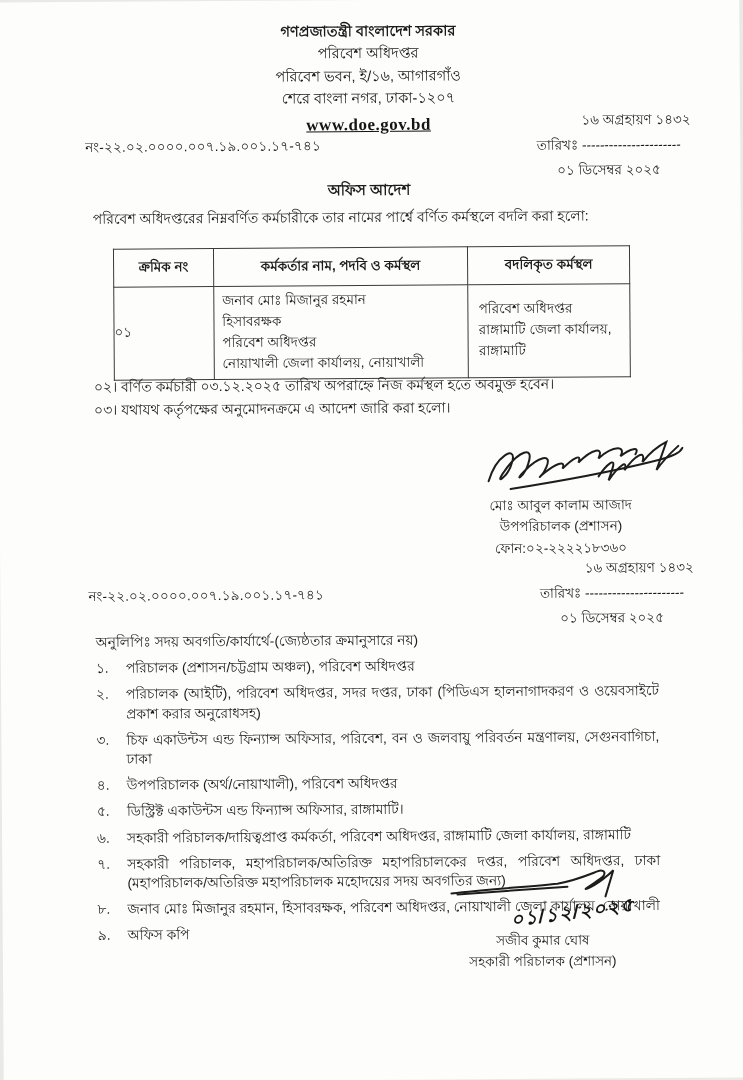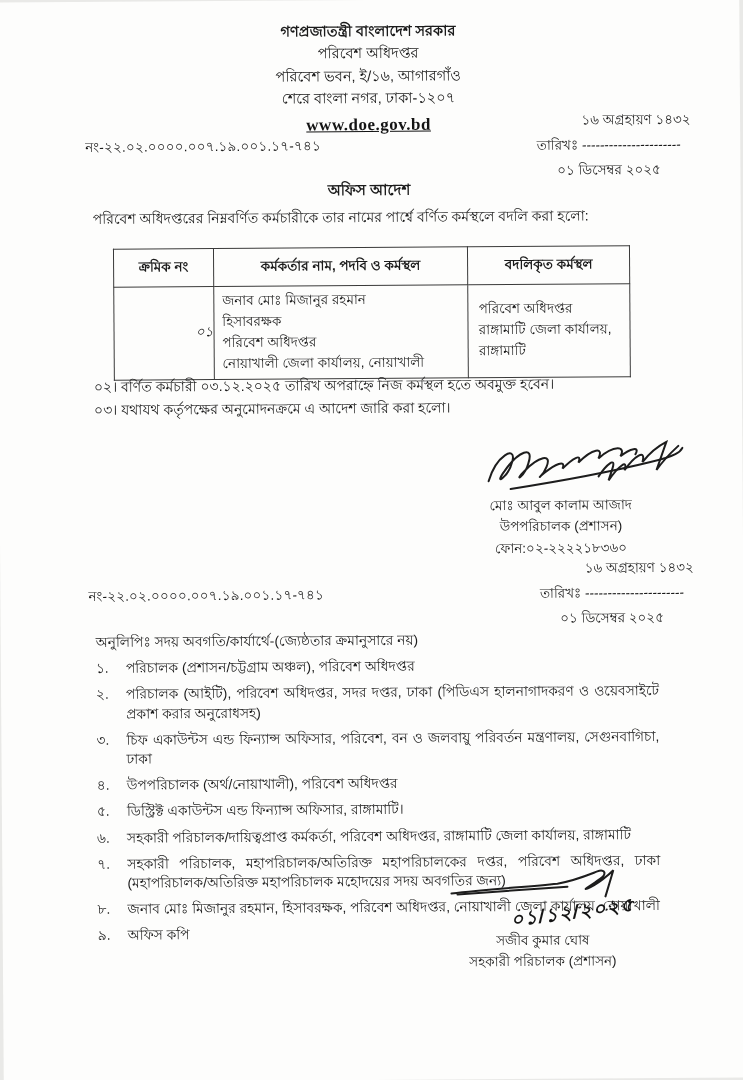--- a/index.html
+++ b/index.html
@@ -40,21 +40,21 @@
     text-align:center; font-weight:700; font-size:15px;
   }
   .intro { position:absolute; left:95px; top:206px; width:555px; font-size:14px; }
   
   table.transfer {
     position:absolute; left:115px; top:247px; width:517px;
     border-collapse:collapse; font-size:13.5px;
   }
   table.transfer th, table.transfer td { border:1.6px solid #3a3a3a; }
   table.transfer th { font-weight:700; padding:7px 4px; text-align:center; }
-  td.serial { width:100px; text-align:right; vertical-align:middle;font-style:italic; }
+  td.serial { width:100px; text-align:left; vertical-align:middle; }
   td.person { width:255px; padding:4px 8px; line-height:1.55; vertical-align:middle; }
   td.station { width:162px; padding:4px 10px; line-height:1.55; vertical-align:middle; }
   
   .paras { position:absolute; left:95px; top:374px; width:560px; font-size:14px; line-height:1.62; }
   
   .sig1 { position:absolute; right:62px; top:438px; width:240px; text-align:center; }
   .sig1 .scribble { margin-left:40px; }
   .sig1 .lines { font-size:13.5px; line-height:1.58; margin-top:-4px; }
   .sig2 { position:absolute; right:88px; top:868px; width:230px; text-align:center; }
   .sig2 .lines { font-size:13.5px; line-height:1.58; }

